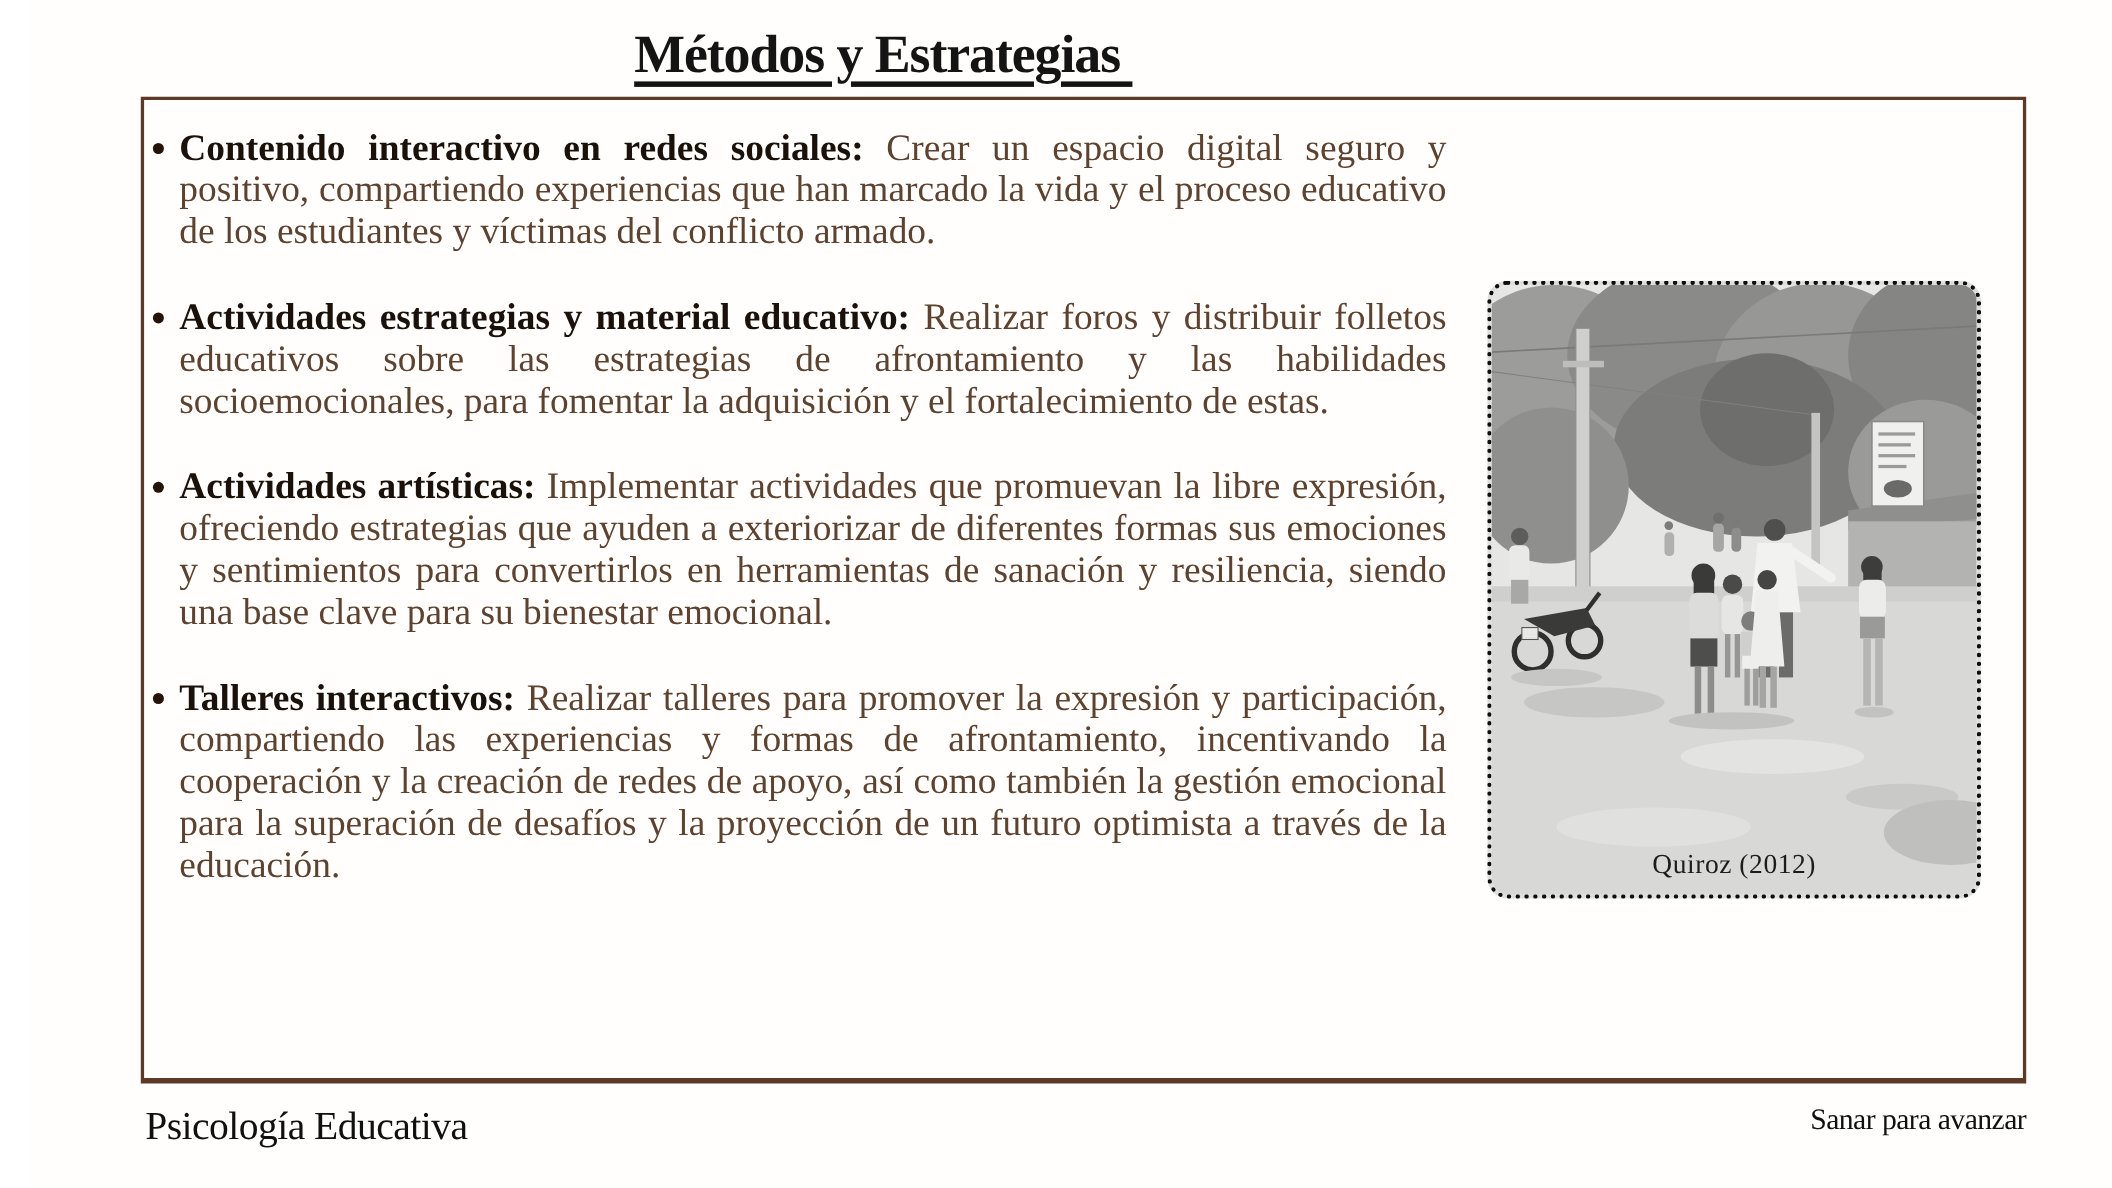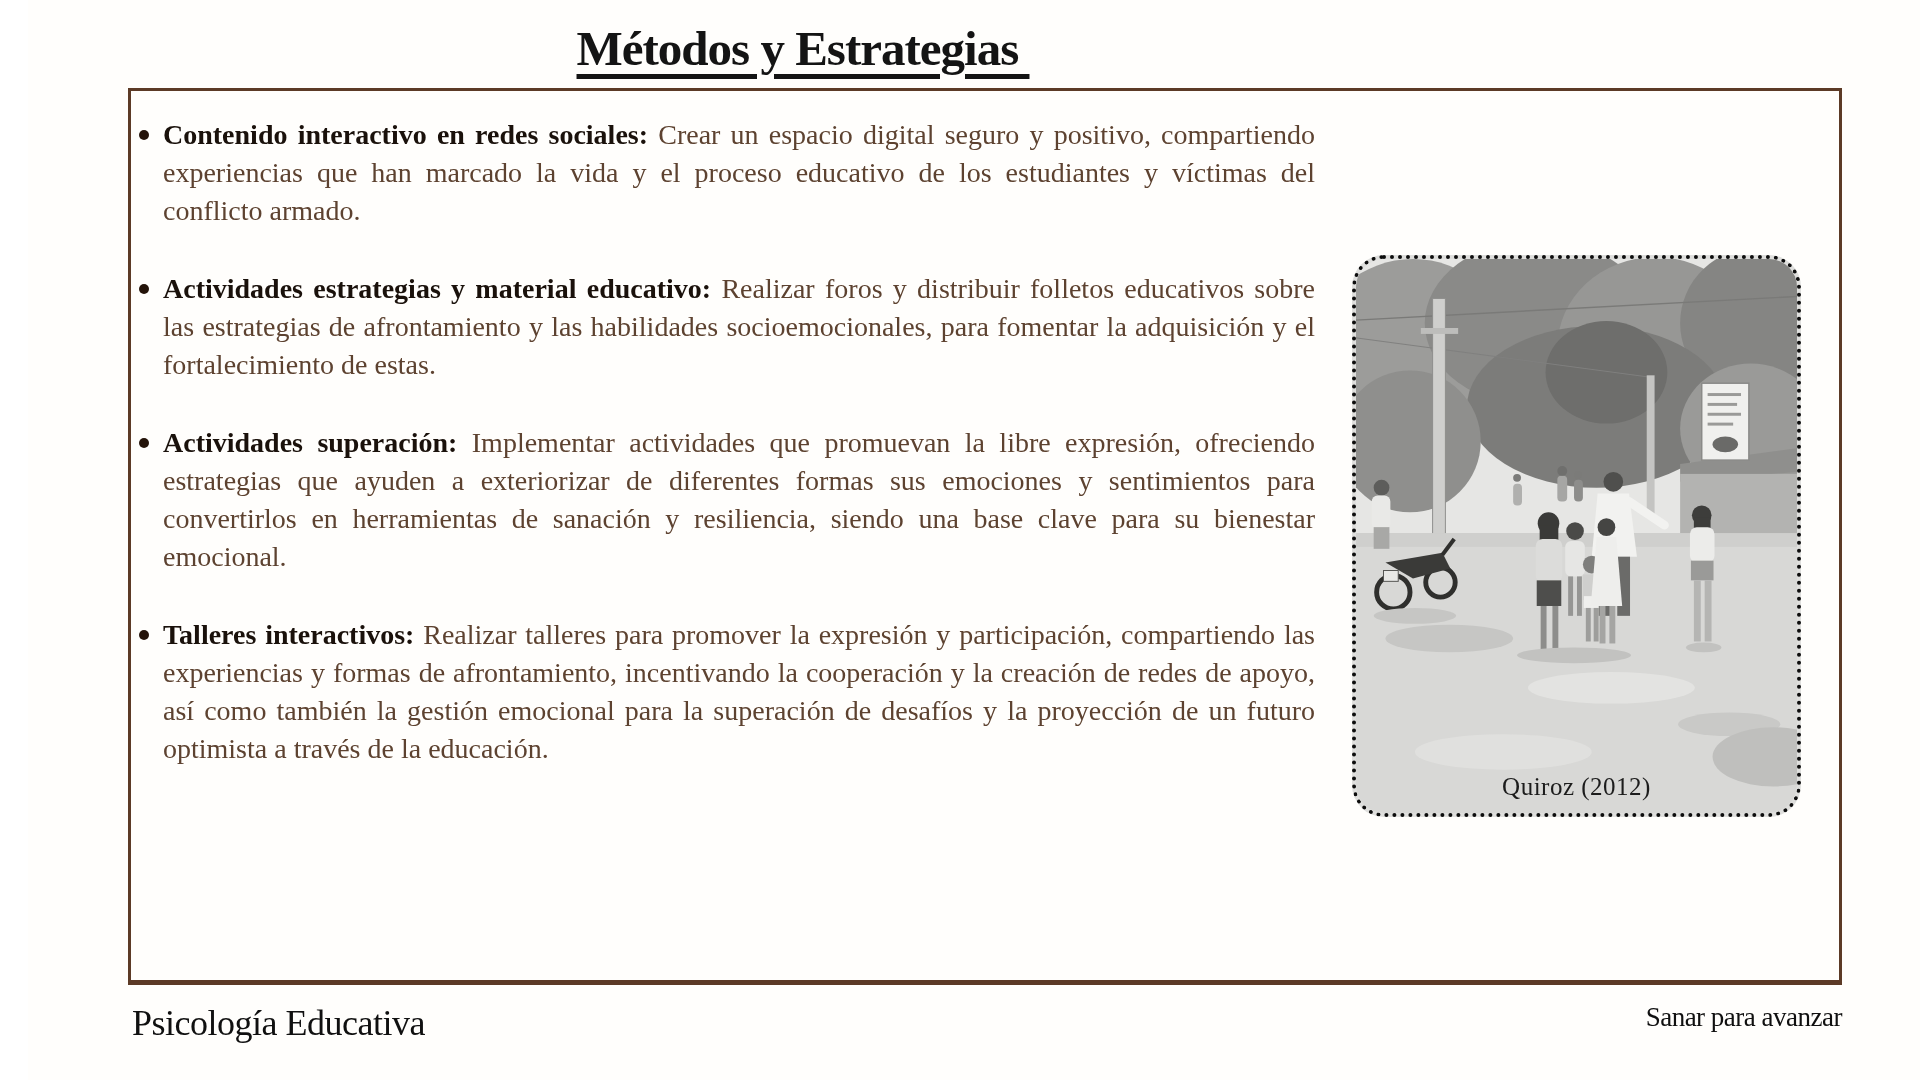--- a/index.html
+++ b/index.html
@@ -15,34 +15,34 @@
     text-decoration-skip-ink:auto;
   }
   
   .content-box{
     position:absolute;left:100px;top:88px;width:1714px;height:897px;
     border:3px solid #5c3a26;border-bottom-width:5px;background:#fffefc;box-sizing:border-box;
   }
   
   .bullets{
     position:absolute;left:135px;top:116px;width:1152px;
-    font-size:28px;line-height:38px;color:#5d4230;
+    font-size:34px;line-height:38px;color:#5d4230;
   }
   .bullet{position:relative;text-align:justify;margin:0 0 0 0;}
   .bullet + .bullet{margin-top:40px;}
   .bullet .dot{
     position:absolute;left:-24px;top:14px;width:10px;height:10px;border-radius:50%;
     background:#241309;
   }
   .bullet .lead{font-weight:bold;color:#1a110b;}
   .bullet .body{color:#5d4230;}
   
   .photo-frame{
     position:absolute;left:1324px;top:255px;width:449px;height:562px;
-    border:4px dotted #0d0d0d;border-radius:32px;overflow:hidden;background:#dfdfdd;
+    border:4px dotted #0d0d0d;border-radius:19px;overflow:hidden;background:#dfdfdd;
     box-sizing:border-box;
   }
   .photo-frame svg{display:block;width:100%;height:100%;}
   .photo-caption{
     position:absolute;left:0;right:0;bottom:12px;text-align:center;
     font-size:25px;color:#1c1c1c;letter-spacing:0.5px;
   }
   
   .footer-left{
     position:absolute;left:104px;top:1002px;font-size:36px;color:#101010;letter-spacing:-0.5px;
@@ -64,21 +64,21 @@
 
     <div class="bullet">
       <span class="dot"></span><span class="lead">Contenido interactivo en redes sociales:</span><span class="body"> Crear un espacio digital seguro y positivo,  compartiendo experiencias que han marcado la vida y el proceso educativo de los estudiantes y víctimas del conflicto armado.</span>
     </div>
 
     <div class="bullet">
       <span class="dot"></span><span class="lead">Actividades estrategias y material educativo:</span><span class="body"> Realizar foros y distribuir folletos educativos  sobre las estrategias de afrontamiento y las habilidades socioemocionales, para fomentar la adquisición y el fortalecimiento de estas.</span>
     </div>
 
     <div class="bullet">
-      <span class="dot"></span><span class="lead">Actividades superación:</span><span class="body"> Implementar actividades que promuevan la libre expresión, ofreciendo estrategias que ayuden a exteriorizar de diferentes formas sus emociones y sentimientos para convertirlos en herramientas de sanación y resiliencia, siendo una base clave para su bienestar emocional.</span>
+      <span class="dot"></span><span class="lead">Actividades artísticas:</span><span class="body"> Implementar actividades que promuevan la libre expresión, ofreciendo estrategias que ayuden a exteriorizar de diferentes formas sus emociones y sentimientos para convertirlos en herramientas de sanación y resiliencia, siendo una base clave para su bienestar emocional.</span>
     </div>
 
     <div class="bullet">
       <span class="dot"></span><span class="lead">Talleres interactivos:</span><span class="body"> Realizar talleres para promover la expresión y participación, compartiendo las experiencias y formas de afrontamiento, incentivando la cooperación y la creación de redes de apoyo, así como también la gestión emocional para la superación de desafíos y la proyección de un futuro optimista a través de la educación.</span>
     </div>
 
   </div>
 
   <div class="photo-frame">
     <svg viewBox="0 0 449 562" preserveAspectRatio="none">

